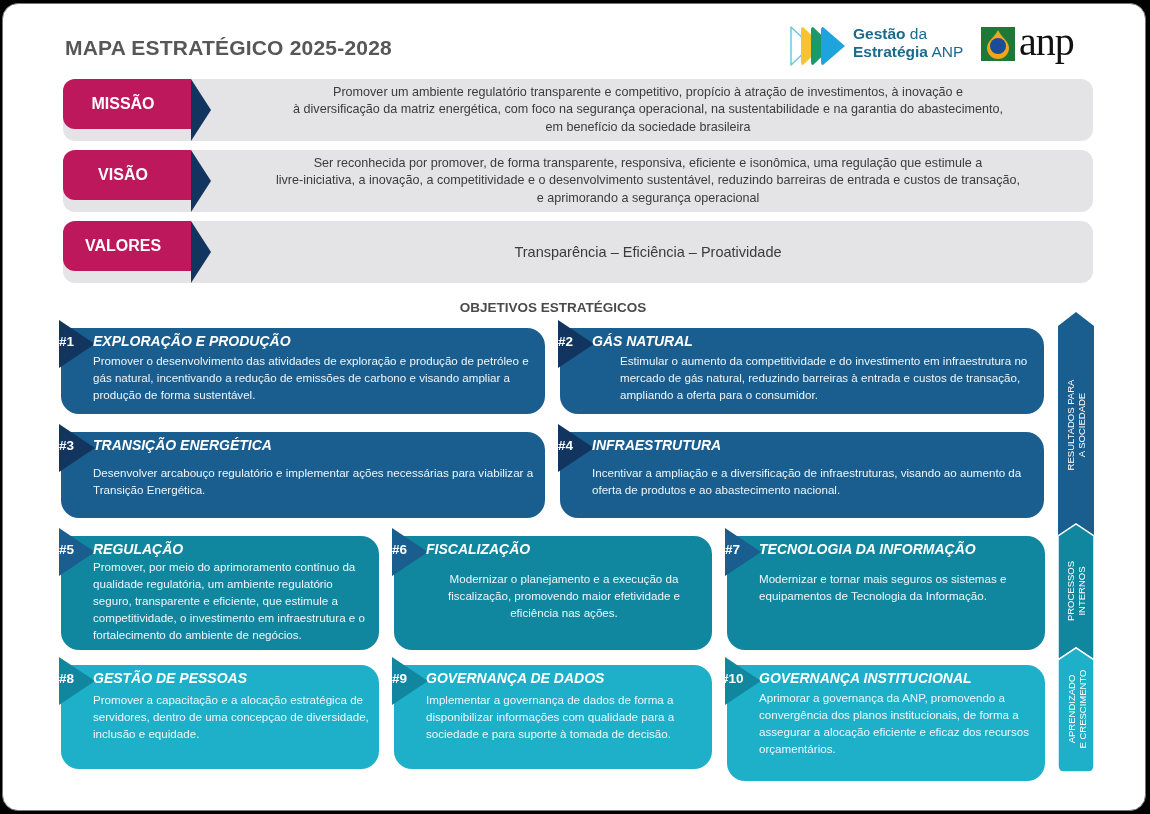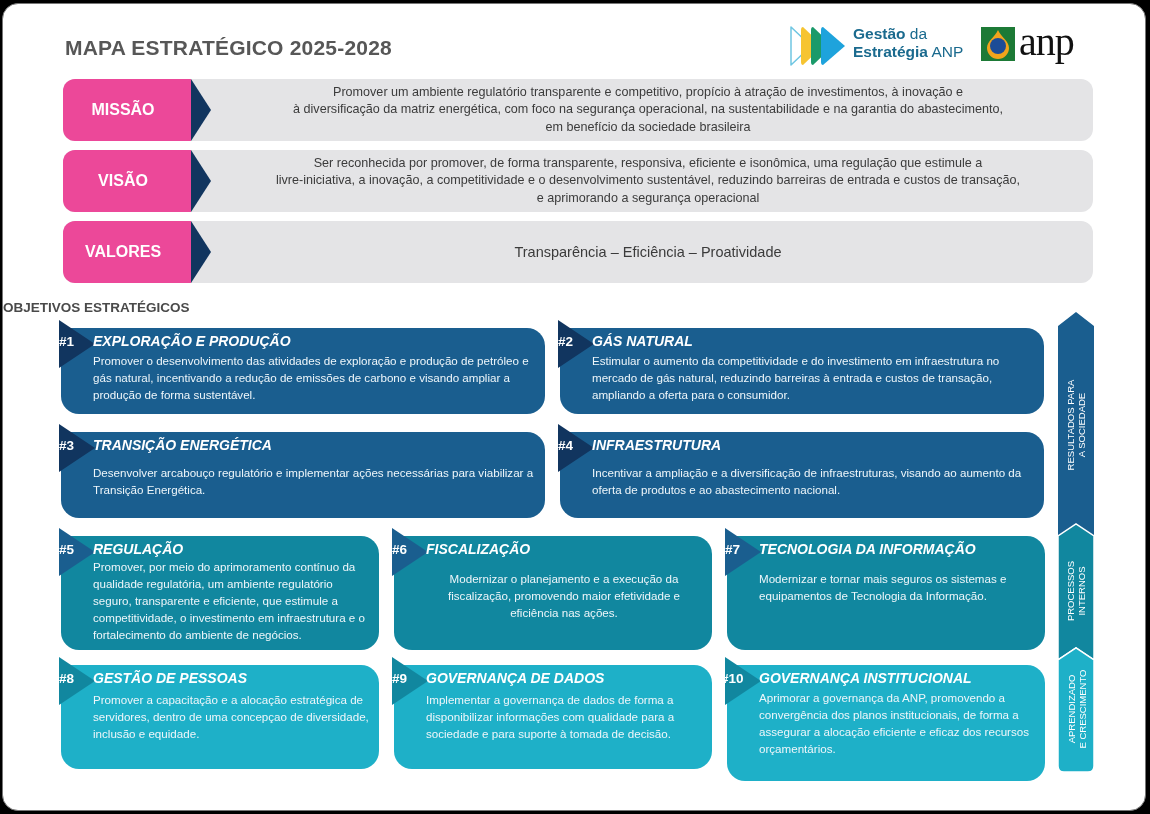--- a/index.html
+++ b/index.html
@@ -7,26 +7,26 @@
   .page{position:absolute;left:2px;top:3px;width:1144px;height:808px;background:#fff;border-radius:16px;border:1px solid #777;box-sizing:border-box;overflow:hidden;padding-left:19px;}
   .title{position:absolute;left:62px;top:32px;font-size:21px;font-weight:bold;color:#575757;letter-spacing:0.2px;}
   .logo-gestao{position:absolute;left:786px;top:20px;width:180px;height:44px;}
   .logo-gestao .txt{position:absolute;left:64px;top:1px;color:#1a6a8e;font-size:15.5px;line-height:18px;}
   .logo-gestao .txt b{font-weight:bold;}
   .logo-anp{position:absolute;left:978px;top:20px;width:110px;height:42px;}
   .anp-box{position:absolute;left:0;top:3px;width:34px;height:34px;background:#1d7a36;}
   .anp-text{position:absolute;left:38px;top:-6px;font-family:"Liberation Serif",serif;font-size:40px;color:#111;letter-spacing:-1px;}
 
   .bar{position:absolute;left:60px;width:1030px;height:62px;background:#e4e4e6;border-radius:12px;}
-  .bar .tag{position:absolute;left:0;top:0;height:62px;width:128px;background:#ec4899;border-radius:12px 0 0 12px;color:#fff;font-weight:bold;font-size:16px;display:flex;align-items:center;justify-content:center;padding-right:8px;box-sizing:border-box;}
+  .bar .tag{position:absolute;left:0;top:0;height:50px;width:128px;background:#be185d;border-radius:12px 0 0 12px;color:#fff;font-weight:bold;font-size:16px;display:flex;align-items:center;justify-content:center;padding-right:8px;box-sizing:border-box;}
   .bar .tag::after{content:"";position:absolute;right:-20px;top:0;border-top:31px solid transparent;border-bottom:31px solid transparent;border-left:20px solid #11355f;}
   .bar .body{position:absolute;left:150px;right:10px;top:0;height:62px;display:flex;flex-direction:column;align-items:center;justify-content:center;color:#3b3b3b;font-size:12.6px;line-height:17.5px;text-align:left;}
   .bar .body.values{font-size:14.5px;line-height:19px;}
 
-  .obj-title{position:absolute;left:0;width:1100px;top:296px;color:#4a4a4a;font-weight:bold;font-size:13.5px;}
+  .obj-title{position:absolute;left:0;width:1100px;top:296px;text-align:center;color:#4a4a4a;font-weight:bold;font-size:13.5px;}
 
   .card{position:absolute;border-radius:4px 18px 18px 18px;color:#fff;box-sizing:border-box;}
   .card .num{position:absolute;left:-6px;top:-8px;width:40px;height:48px;}
   .card .num svg{position:absolute;left:0;top:0;}
   .card .num span{position:absolute;left:4px;top:14px;font-weight:bold;font-size:13.5px;color:#fff;}
   .card .ct{position:absolute;left:32px;top:5px;font-weight:bold;font-style:italic;font-size:14px;}
   .card .cd{position:absolute;left:32px;right:10px;font-size:11.6px;line-height:17px;color:#eef6fa;}
   .c1{background:#1a5e8f;}
   .c2{background:#11879f;}
   .c3{background:#1eb0c8;}
@@ -104,21 +104,21 @@
   </div>
 
   <div class="card c1" style="left:557px;top:324px;width:484px;height:86px;">
     <div class="num">
       <svg width="42" height="48">
           <path d="M4 0 L40 24 L4 48 Z" fill="#11355f"></path>
         </svg>
       <span>#2</span>
     </div>
     <div class="ct">GÁS NATURAL</div>
-    <div class="cd" style="top:24px;">Estimular o aumento da competitividade e do investimento em infraestrutura no mercado de gás natural, reduzindo barreiras à entrada e custos de transação, ampliando a oferta para o consumidor.</div>
+    <div class="cd" style="top:24px;margin-left:28px;">Estimular o aumento da competitividade e do investimento em infraestrutura no mercado de gás natural, reduzindo barreiras à entrada e custos de transação, ampliando a oferta para o consumidor.</div>
   </div>
 
   <div class="card c1" style="left:58px;top:428px;width:484px;height:86px;">
     <div class="num">
       <svg width="42" height="48">
           <path d="M4 0 L40 24 L4 48 Z" fill="#11355f"></path>
         </svg>
       <span>#3</span>
     </div>
     <div class="ct">TRANSIÇÃO ENERGÉTICA</div>

